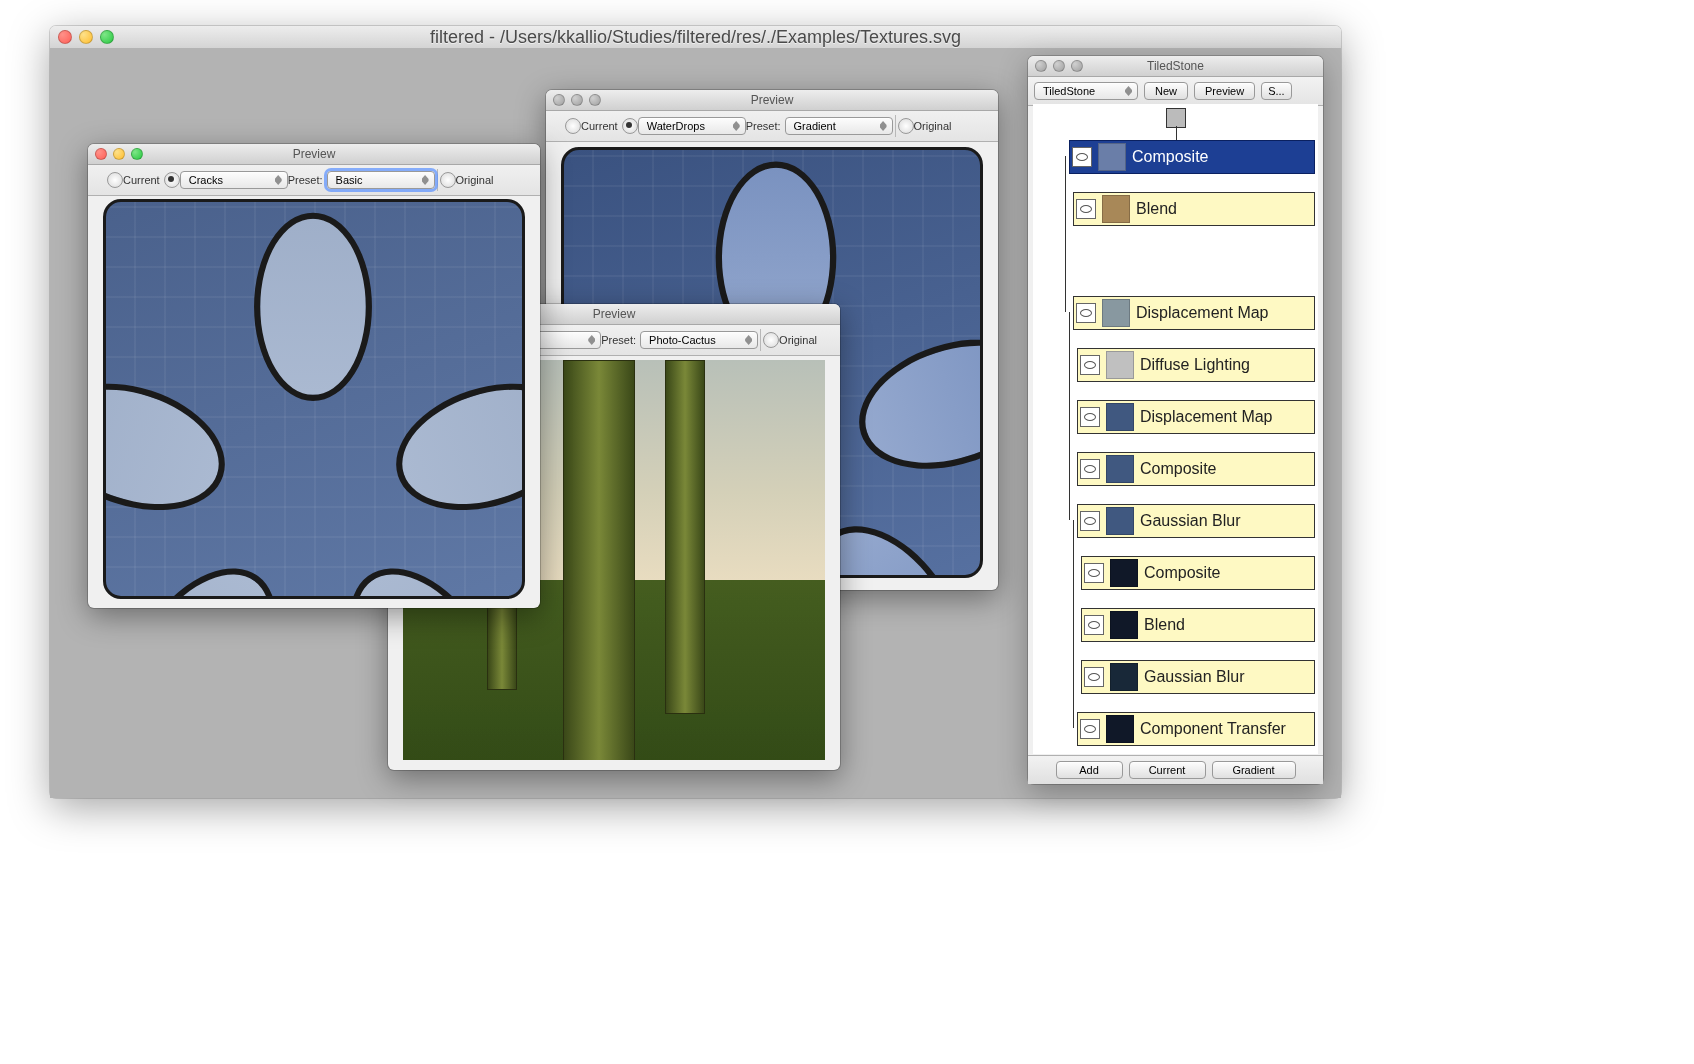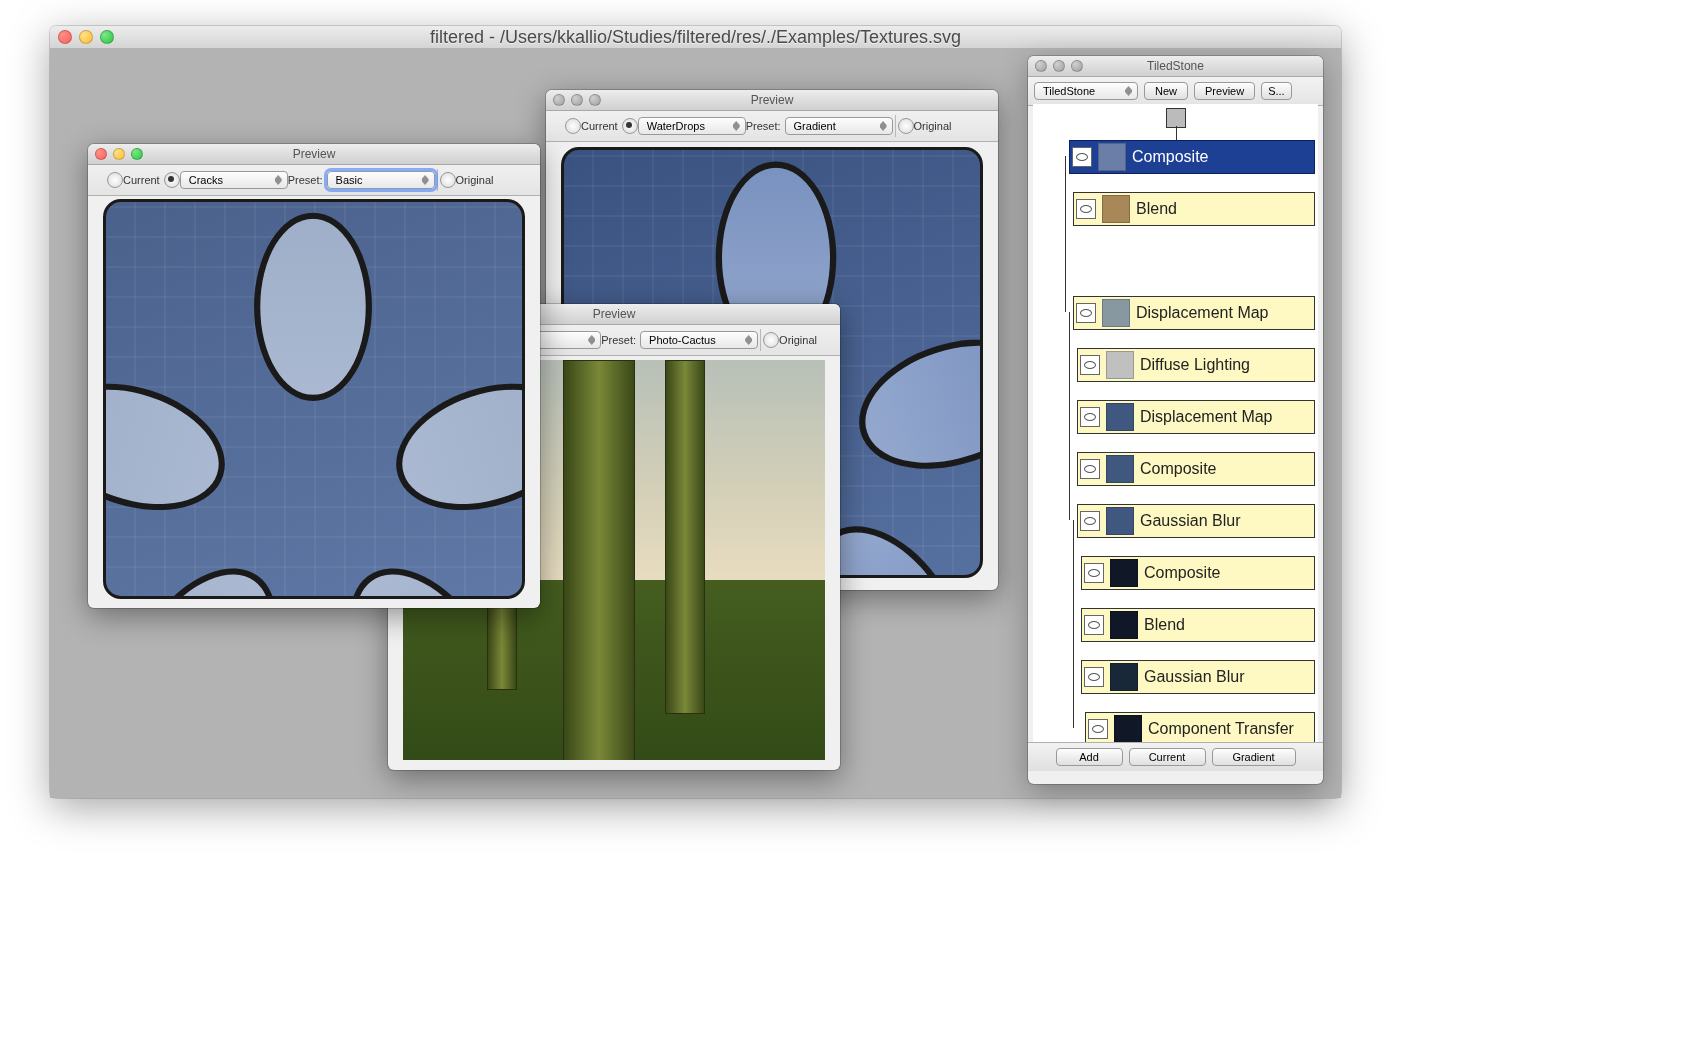--- a/index.html
+++ b/index.html
@@ -39,21 +39,21 @@
 .side-toolbar{height:28px;background:linear-gradient(#f2f2f2,#e4e4e4);border-bottom:1px solid #b0b0b0;display:flex;align-items:center;padding:0 6px;gap:6px}
 .btn{background:linear-gradient(#fdfdfd,#e0e0e0);border:1px solid #999;border-radius:4px;padding:2px 10px;font-size:11px;box-shadow:0 1px 0 rgba(255,255,255,.6) inset;flex-shrink:0}
 .side-body{position:absolute;top:48px;left:5px;right:5px;bottom:30px;background:#fff;overflow:hidden}
 .node{position:absolute;right:3px;height:32px;background:#fef9c3;border:1px solid #333;display:flex;align-items:center}
 .node.sel{background:#1d3f94;border-color:#0a2060}
 .node.sel .node-label{color:#fff}
 .vis-box{width:18px;height:18px;border:1px solid #666;margin:0 6px 0 2px;background:#fff;display:flex;align-items:center;justify-content:center;flex-shrink:0}
 .vis-box::before{content:'';width:10px;height:6px;border:1px solid #555;border-radius:50%}
 .thumb{width:26px;height:26px;margin-right:6px;flex-shrink:0;border:1px solid rgba(0,0,0,.2)}
 .node-label{font-size:16px;color:#222}
-.side-footer{position:absolute;bottom:13px;left:0;right:0;height:28px;background:linear-gradient(#f2f2f2,#e0e0e0);border-top:1px solid #b0b0b0;display:flex;align-items:center;justify-content:center;gap:6px}
+.side-footer{position:absolute;bottom:0;left:0;right:0;height:28px;background:linear-gradient(#f2f2f2,#e0e0e0);border-top:1px solid #b0b0b0;display:flex;align-items:center;justify-content:center;gap:6px}
 .top-node{position:absolute;width:18px;height:18px;border:1px solid #333;background:#bbb;left:50%;transform:translateX(-50%)}
 .wire{position:absolute;background:#333;width:1px}
 </style>
 </head>
 <body>
 
 <div class="main-window">
   <div class="main-titlebar">
     <div class="traffic-lights">
       <span class="tl tl-red"></span>
@@ -228,21 +228,21 @@
         <span class="thumb" style="background:#101828"></span>
         <span class="node-label">Blend</span>
       </div>
       <div class="wire" style="left: 40px; top: 468px; height: 52px;"></div>
       <div class="node" style="top: 556px; left: 48px;">
         <span class="vis-box"></span>
         <span class="thumb" style="background:#182838"></span>
         <span class="node-label">Gaussian Blur</span>
       </div>
       <div class="wire" style="left: 40px; top: 520px; height: 52px;"></div>
-      <div class="node" style="top: 608px; left: 52px;">
+      <div class="node" style="top: 608px; left: 44px;">
         <span class="vis-box"></span>
         <span class="thumb" style="background:#101828"></span>
         <span class="node-label">Component Transfer</span>
       </div>
       <div class="wire" style="left: 40px; top: 572px; height: 52px;"></div>
       <div class="wire" style="left: 50%; top: 22px; height: 14px;"></div>
     </div>
   <div class="side-footer">
     <span class="btn" style="width:45px;text-align:center">Add</span>
     <span class="btn" style="width:55px;text-align:center">Current</span>

